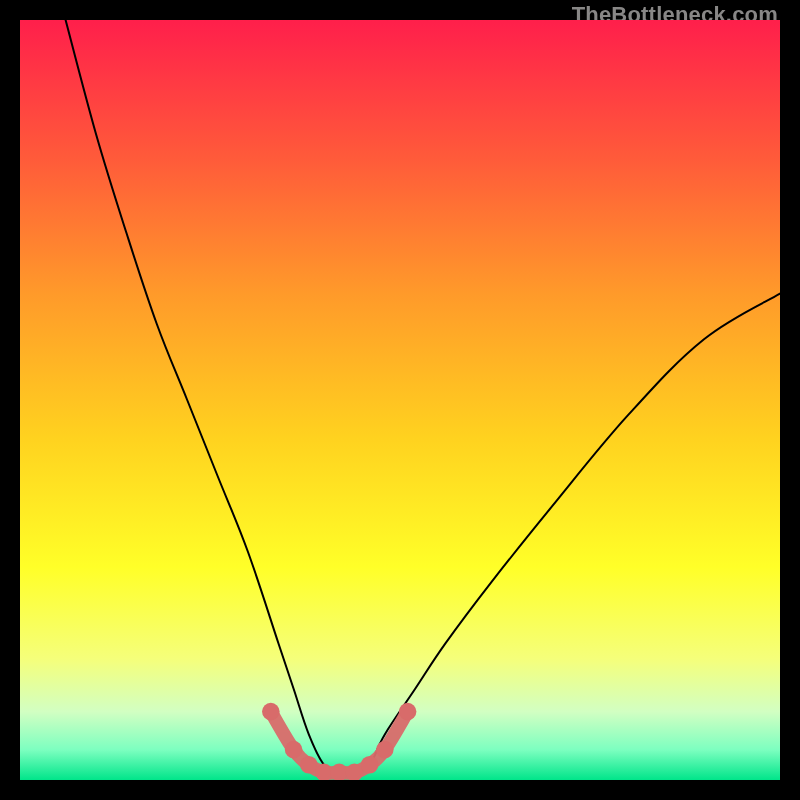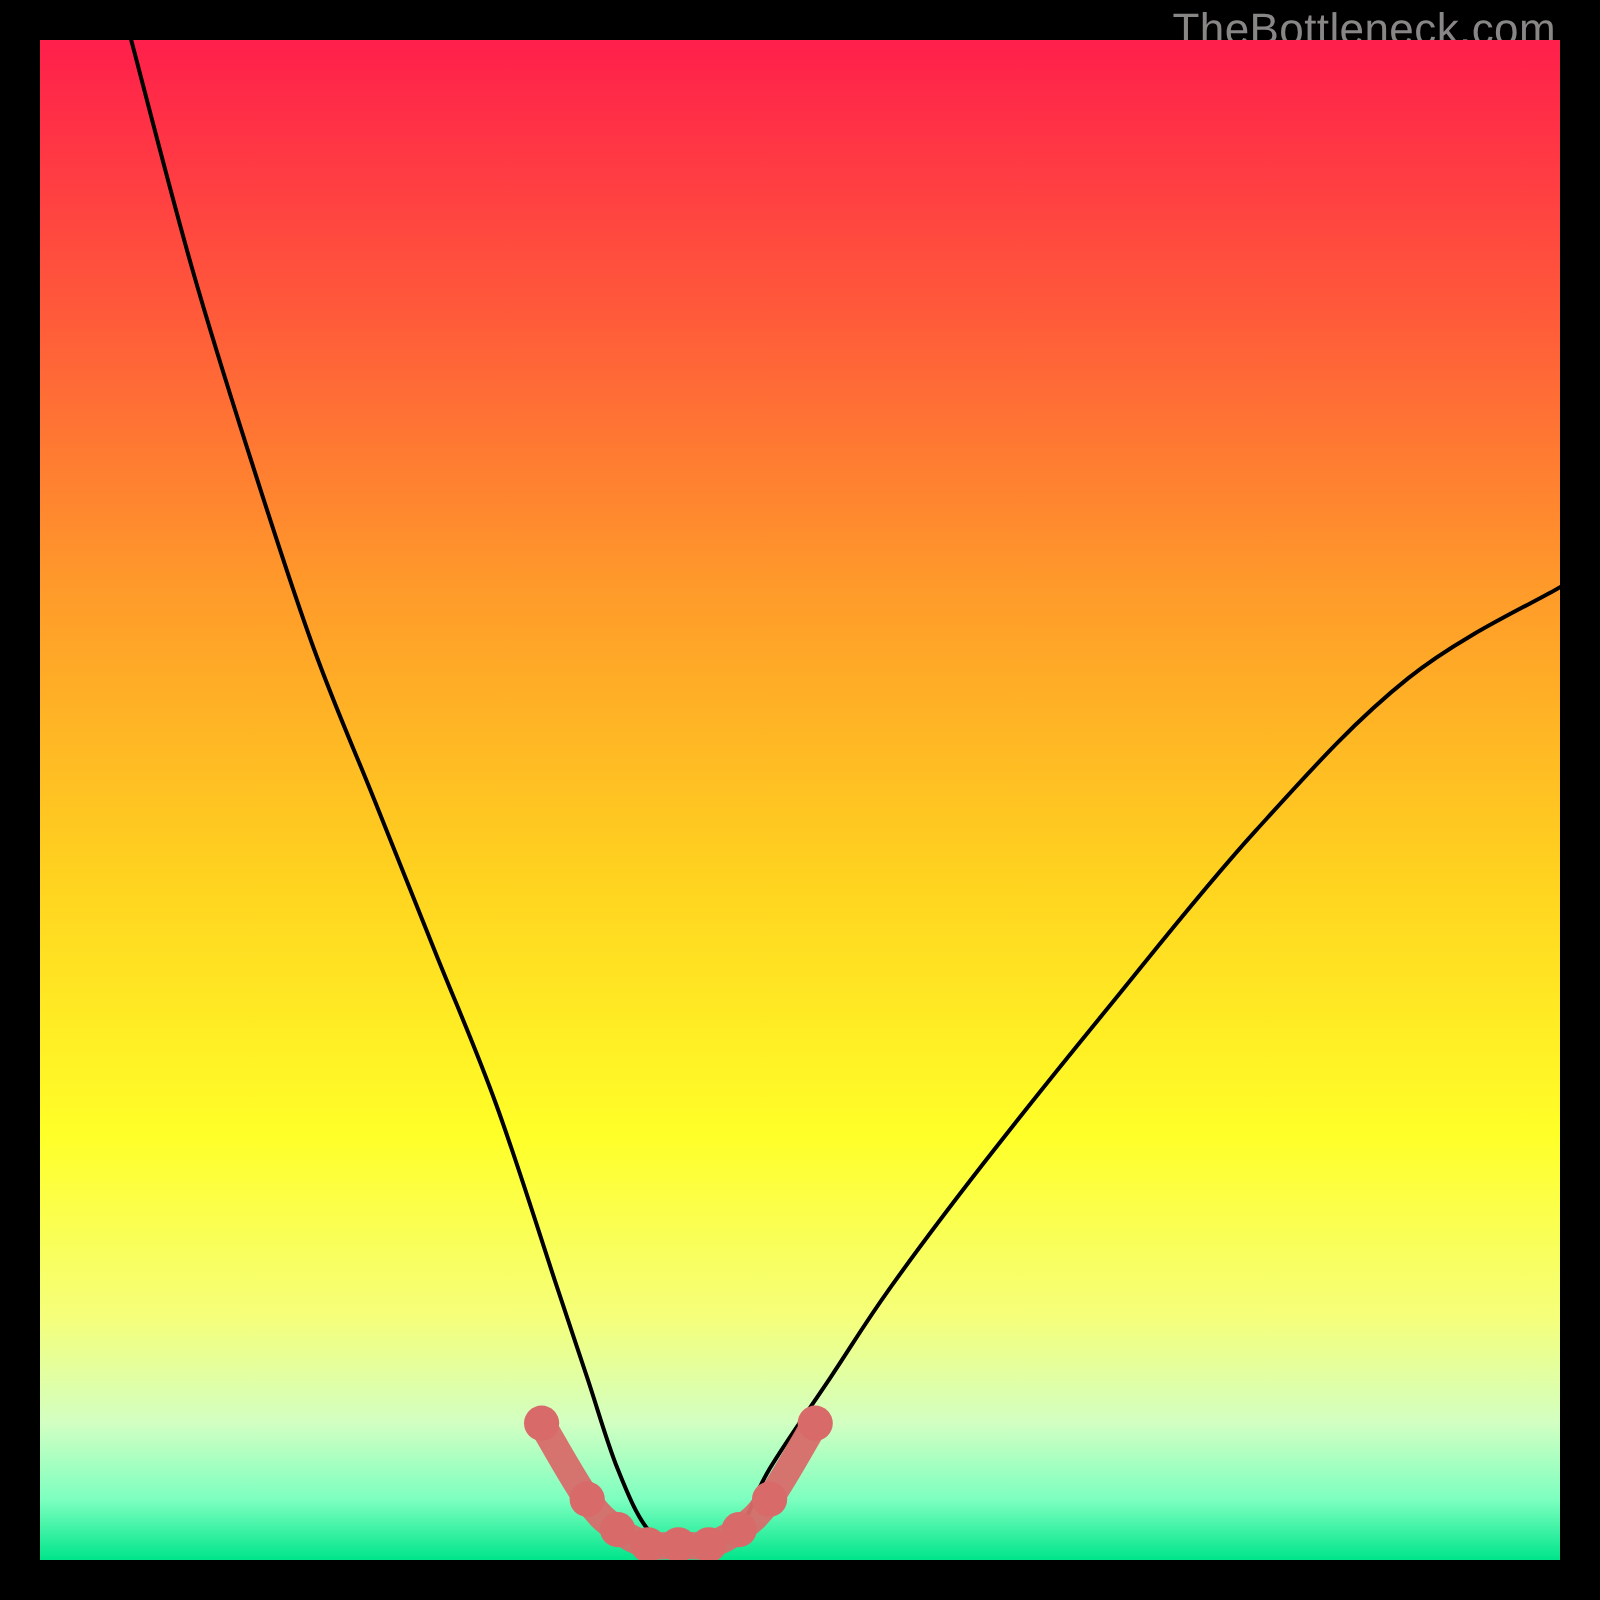--- a/index.html
+++ b/index.html
@@ -22,21 +22,21 @@
     top: 20px;
     width: 760px;
     height: 760px;
   }
   .watermark {
     position: absolute;
     top: 2px;
     right: 22px;
     font-family: Arial, Helvetica, sans-serif;
     font-size: 22px;
-    font-weight: 400;
+    font-weight: 700;
     color: #888786;
     letter-spacing: 0.2px;
     user-select: none;
   }
   svg {
     display: block;
   }
 </style>
 </head>
 <body>

